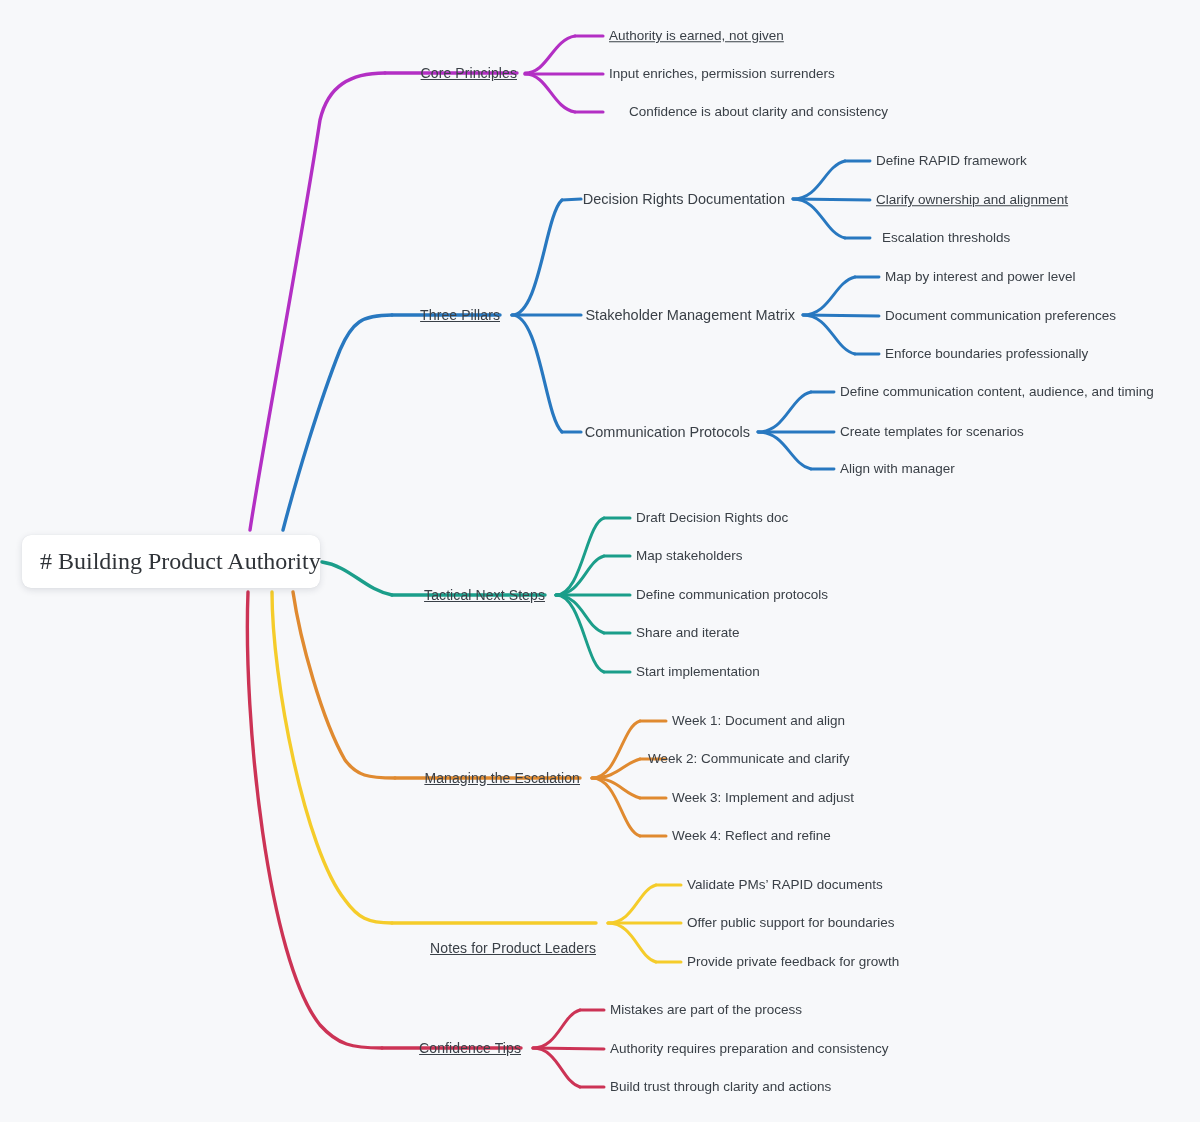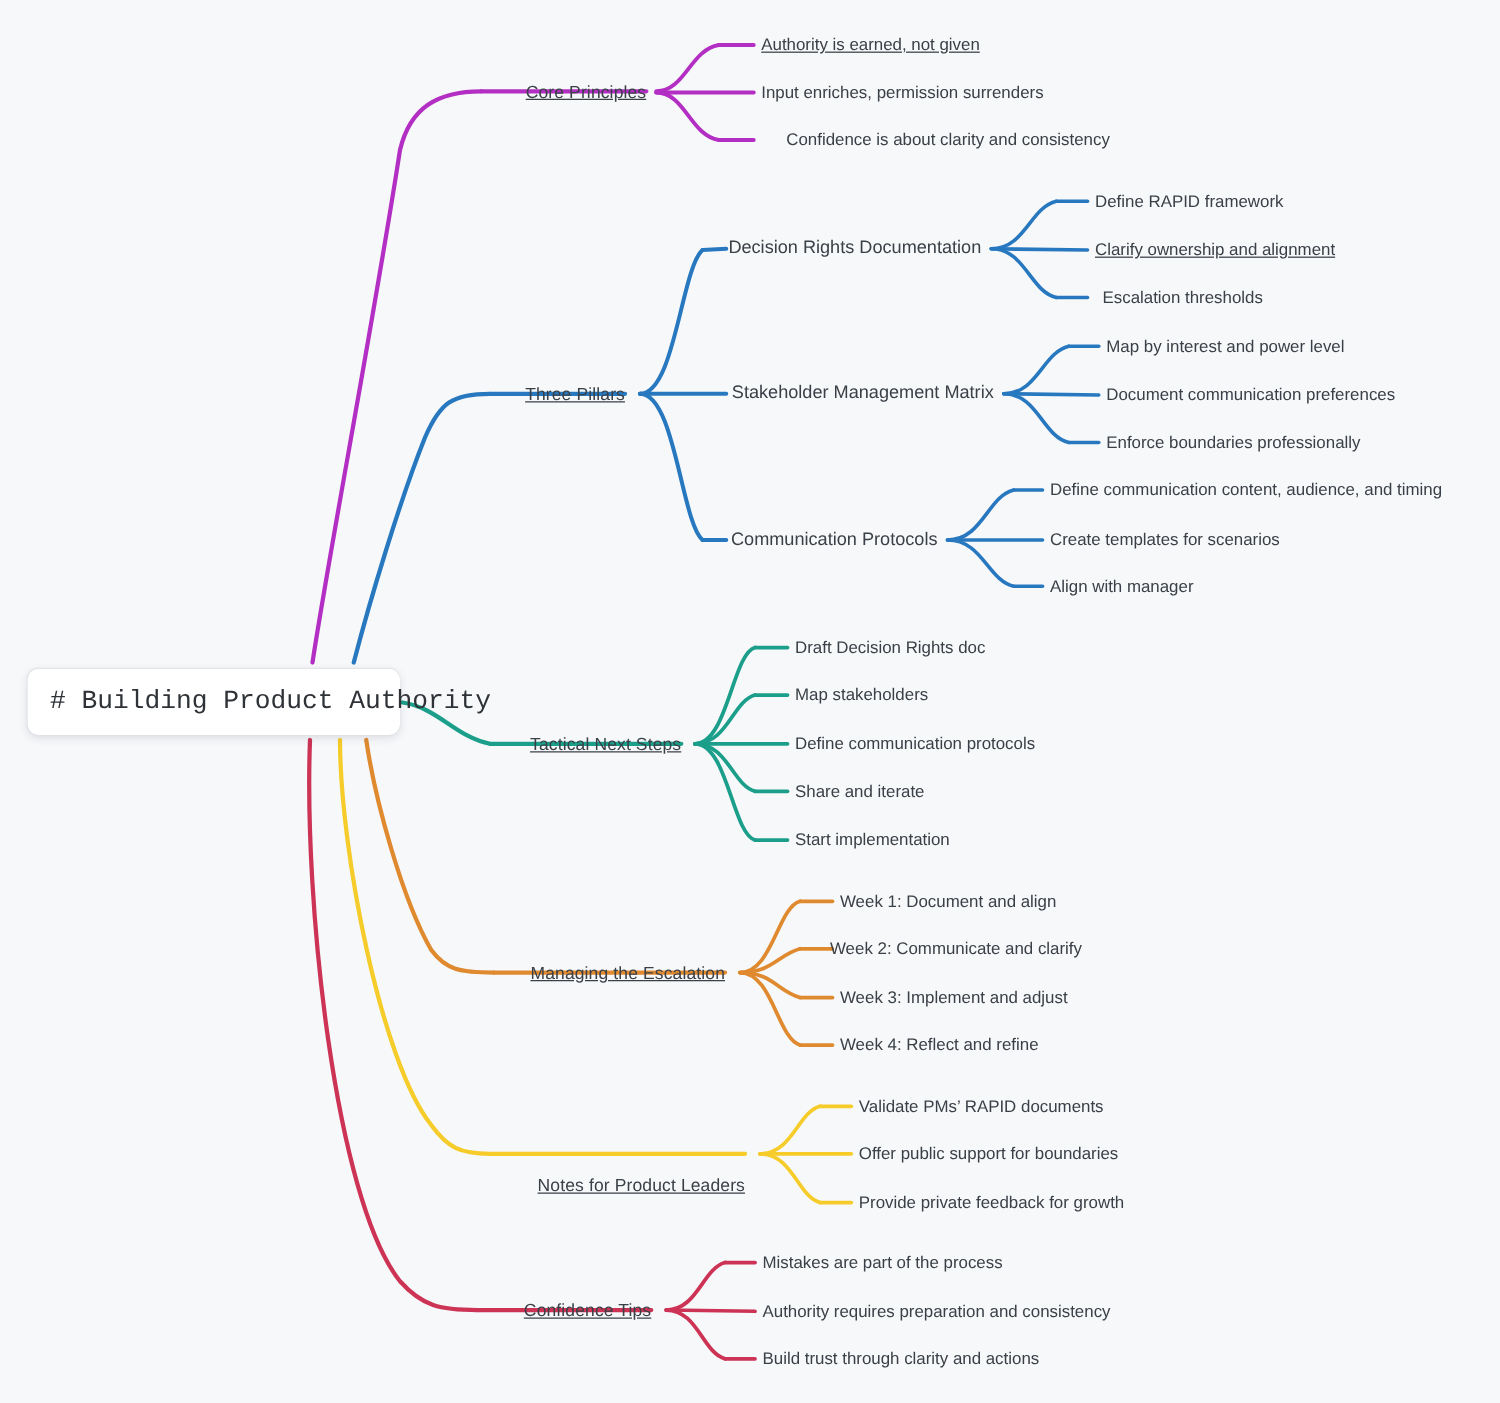--- a/index.html
+++ b/index.html
@@ -50,24 +50,24 @@
   #root-node {
     position: absolute;
     background: #ffffff;
     border-radius: 9px;
     box-shadow: 0 2px 7px rgba(30, 40, 60, 0.13), 0 0 1px rgba(30,40,60,0.10);
     display: flex;
     align-items: center;
     box-sizing: border-box;
   }
   #root-node-label {
-    font-size: 21px;
+    font-size: 24px;
     color: #2f3338;
     white-space: nowrap;
-    font-family: Liberation Mono, monospace;
+    font-family: Liberation Serif, serif;
   }
 </style>
 </head>
 <body>
 
 <div id="mindmap-root">
 
   <svg id="mindmap-svg" viewBox="0 0 1200 1122" xmlns="http://www.w3.org/2000/svg">
 
     <g>
@@ -193,21 +193,21 @@
   <div class="mm-label lvl3" style="left:840px; top:432px;">Create templates for scenarios</div>
   <div class="mm-label lvl3" style="left:840px; top:469px;">Align with manager</div>
 
   <div class="mm-label lvl3" style="left:636px; top:518px;">Draft Decision Rights doc</div>
   <div class="mm-label lvl3" style="left:636px; top:556px;">Map stakeholders</div>
   <div class="mm-label lvl3" style="left:636px; top:595px;">Define communication protocols</div>
   <div class="mm-label lvl3" style="left:636px; top:633px;">Share and iterate</div>
   <div class="mm-label lvl3" style="left:636px; top:672px;">Start implementation</div>
 
   <div class="mm-label lvl3" style="left:672px; top:721px;">Week 1: Document and align</div>
-  <div class="mm-label lvl3" style="left:664px; top:759px;">Week 2: Communicate and clarify</div>
+  <div class="mm-label lvl3" style="left:648px; top:759px;">Week 2: Communicate and clarify</div>
   <div class="mm-label lvl3" style="left:672px; top:798px;">Week 3: Implement and adjust</div>
   <div class="mm-label lvl3" style="left:672px; top:836px;">Week 4: Reflect and refine</div>
 
   <div class="mm-label lvl3" style="left:687px; top:885px;">Validate PMs’ RAPID documents</div>
   <div class="mm-label lvl3" style="left:687px; top:923px;">Offer public support for boundaries</div>
   <div class="mm-label lvl3" style="left:687px; top:962px;">Provide private feedback for growth</div>
 
   <div class="mm-label lvl3" style="left:610px; top:1010px;">Mistakes are part of the process</div>
   <div class="mm-label lvl3" style="left:610px; top:1049px;">Authority requires preparation and consistency</div>
   <div class="mm-label lvl3" style="left:610px; top:1087px;">Build trust through clarity and actions</div>

